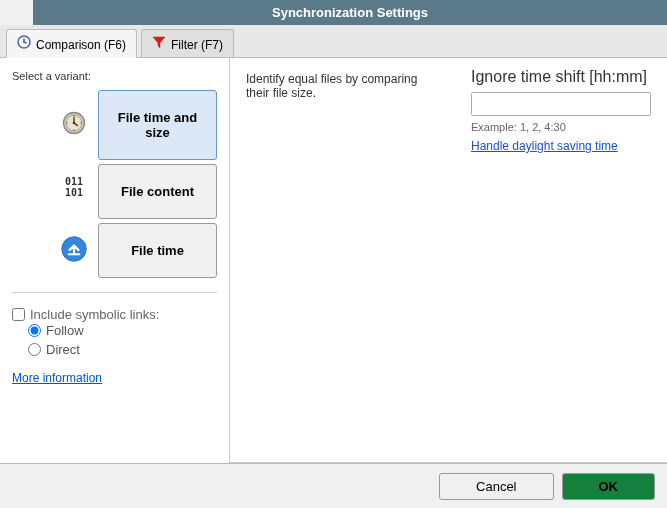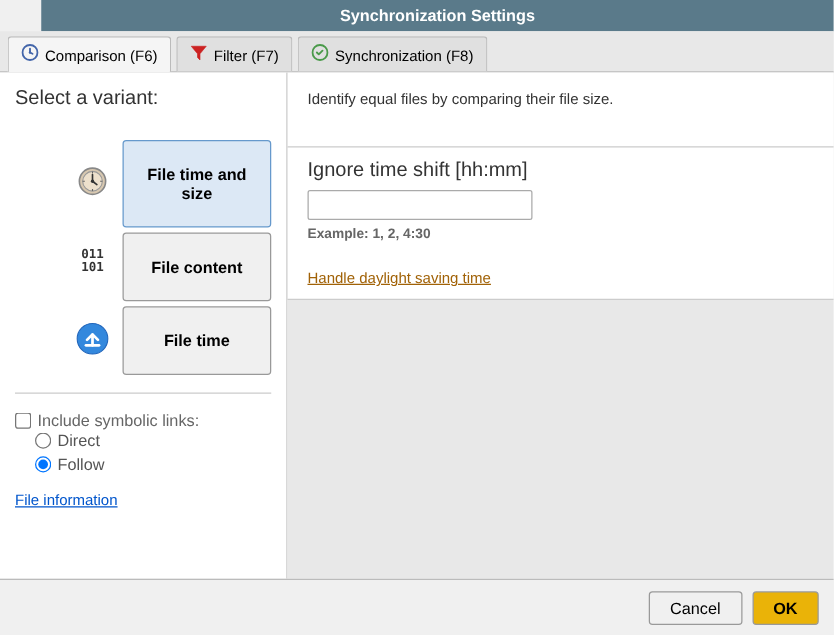--- a/index.html
+++ b/index.html
@@ -59,23 +59,23 @@
     }
     .left-panel {
       width: 230px;
       border-right: 1px solid #ccc;
       padding: 12px;
       display: flex;
       flex-direction: column;
       gap: 0;
     }
     .select-variant-label {
-      font-size: 16px;
+      font-size: 11px;
       color: #333;
-      margin-bottom: 24px;
+      margin-bottom: 8px;
     }
     .variant-btn-row {
       display: flex;
       align-items: center;
       gap: 8px;
       margin-bottom: 4px;
     }
     .variant-icon {
       width: 32px;
       height: 32px;
@@ -126,21 +126,21 @@
       color: #0055cc;
       text-decoration: underline;
       cursor: pointer;
       font-size: 12px;
       margin-top: 10px;
       display: inline-block;
     }
     .right-panel {
       flex: 1;
       display: flex;
-      flex-direction: column;
+      flex-direction: row;
     }
     .description-area {
       padding: 14px 16px;
       color: #333;
       font-size: 12px;
       border-bottom: 1px solid #ccc;
       min-height: 60px;
     }
     .time-shift-section {
       padding: 10px 16px;
@@ -156,54 +156,53 @@
       padding: 4px 6px;
       border: 1px solid #aaa;
       border-radius: 2px;
       font-size: 12px;
       background: white;
     }
     .example-text {
       font-size: 11px;
       color: #666;
       margin-top: 5px;
-      font-weight: bold;
     }
     .daylight-link {
-      color: #a16207;
+      color: #1d4ed8;
       text-decoration: underline;
       cursor: pointer;
       font-size: 12px;
-      margin-top: 22px;
+      margin-top: 6px;
       display: inline-block;
     }
     .bottom-gray-area {
       flex: 1;
       background: #e8e8e8;
     }
     .footer {
       background: #f0f0f0;
       border-top: 1px solid #bbb;
       padding: 8px 12px;
       display: flex;
       justify-content: flex-end;
       gap: 8px;
       height: 45px;
       align-items: center;
     }
     .footer-btn {
-      padding: 5px 16px;
+      padding: 5px 36px;
       border: 1px solid #999;
       border-radius: 3px;
       background: #f0f0f0;
       cursor: pointer;
       font-size: 13px;
     }
     .footer-btn.ok {
-      background: #eab308;
+      background: #15803d;
       font-weight: bold;
     }
 
     
     .clock-svg { width: 28px; height: 28px; }
     
     .binary-icon {
       font-family: monospace;
       font-size: 10px;
       font-weight: bold;
@@ -233,29 +232,20 @@
     <span>Comparison (F6)</span>
   </div>
   <div class="tab">
     <span>
       <svg class="tab-icon" viewBox="0 0 14 14" fill="none" xmlns="http://www.w3.org/2000/svg">
         <polygon points="1,2 13,2 8,8 8,13 6,11 6,8" fill="#cc2222" stroke="#cc2222" stroke-width="0.5"></polygon>
       </svg>
     </span>
     <span>Filter (F7)</span>
   </div>
-  <div class="tab">
-    <span>
-      <svg class="tab-icon" viewBox="0 0 14 14" fill="none" xmlns="http://www.w3.org/2000/svg">
-        <path d="M7 1a6 6 0 100 12A6 6 0 007 1z" fill="none" stroke="#4a9a4a" stroke-width="1.5"></path>
-        <path d="M4.5 7l1.5 1.5L9 5.5" stroke="#4a9a4a" stroke-width="1.5" stroke-linecap="round" stroke-linejoin="round"></path>
-      </svg>
-    </span>
-    <span>Synchronization (F8)</span>
-  </div>
 </div>
 
 <div class="main-content">
 
   <div class="left-panel">
     <div class="select-variant-label">Select a variant:</div>
 
     <div class="variant-btn-row">
       <div class="variant-icon">
         <svg class="clock-svg" viewBox="0 0 32 32" fill="none" xmlns="http://www.w3.org/2000/svg">
@@ -293,30 +283,30 @@
     </div>
 
     <hr class="separator-h">
 
     <div class="symbolic-section">
       <div class="checkbox-row">
         <input type="checkbox" style="">
         <span>Include symbolic links:</span>
       </div>
       <div class="radio-row">
+        <input type="radio" name="symlink-type" checked="" style="">
+        <span>Follow</span>
+      </div>
+      <div class="radio-row">
         <input type="radio" name="symlink-type" style="">
         <span>Direct</span>
       </div>
-      <div class="radio-row">
-        <input type="radio" name="symlink-type" checked="" style="">
-        <span>Follow</span>
-      </div>
-    </div>
-
-    <a class="more-info-link">File information</a>
+    </div>
+
+    <a class="more-info-link">More information</a>
   </div>
 
   <div class="right-panel">
     <div class="description-area">Identify equal files by comparing their file size.</div>
 
     <div class="time-shift-section">
       <div class="time-shift-label">Ignore time shift [hh:mm]</div>
       <input type="text" class="time-shift-input" placeholder="" style="">
       <div class="example-text">Example:  1, 2, 4:30</div>
       <a class="daylight-link">Handle daylight saving time</a>

